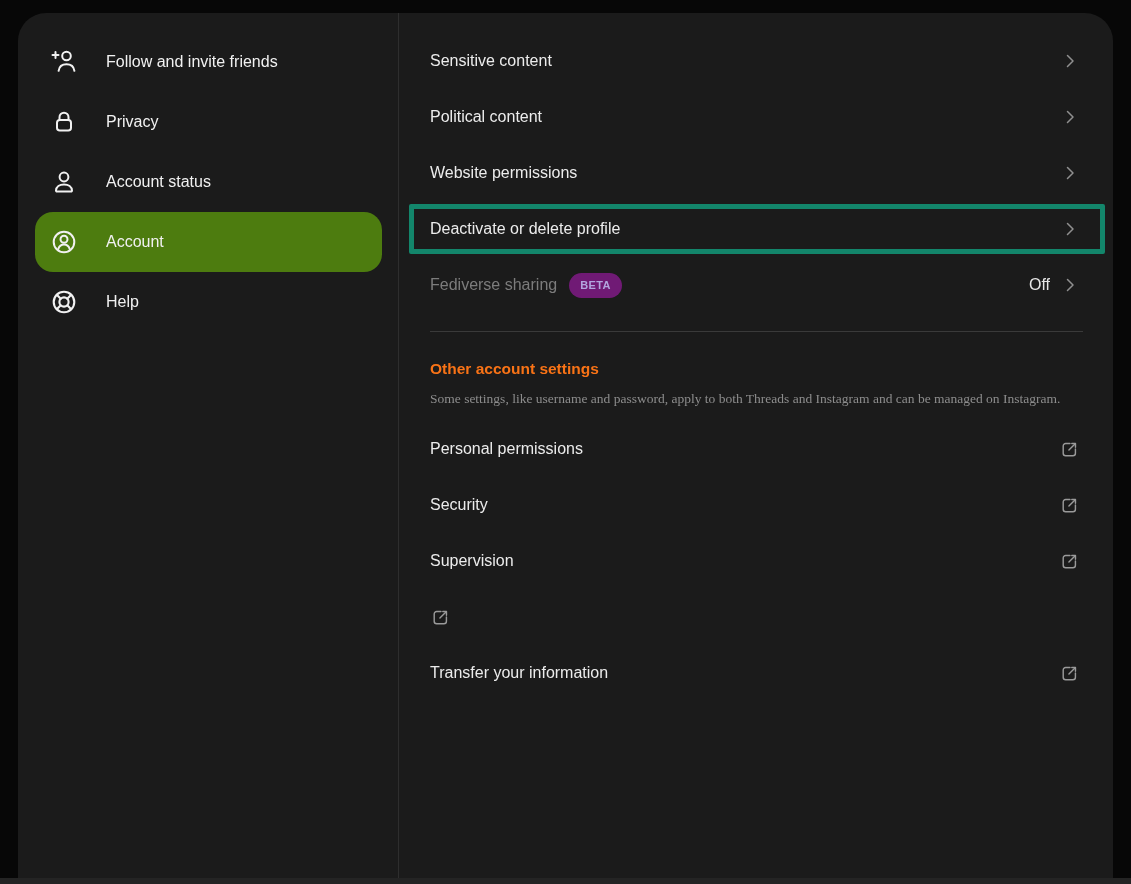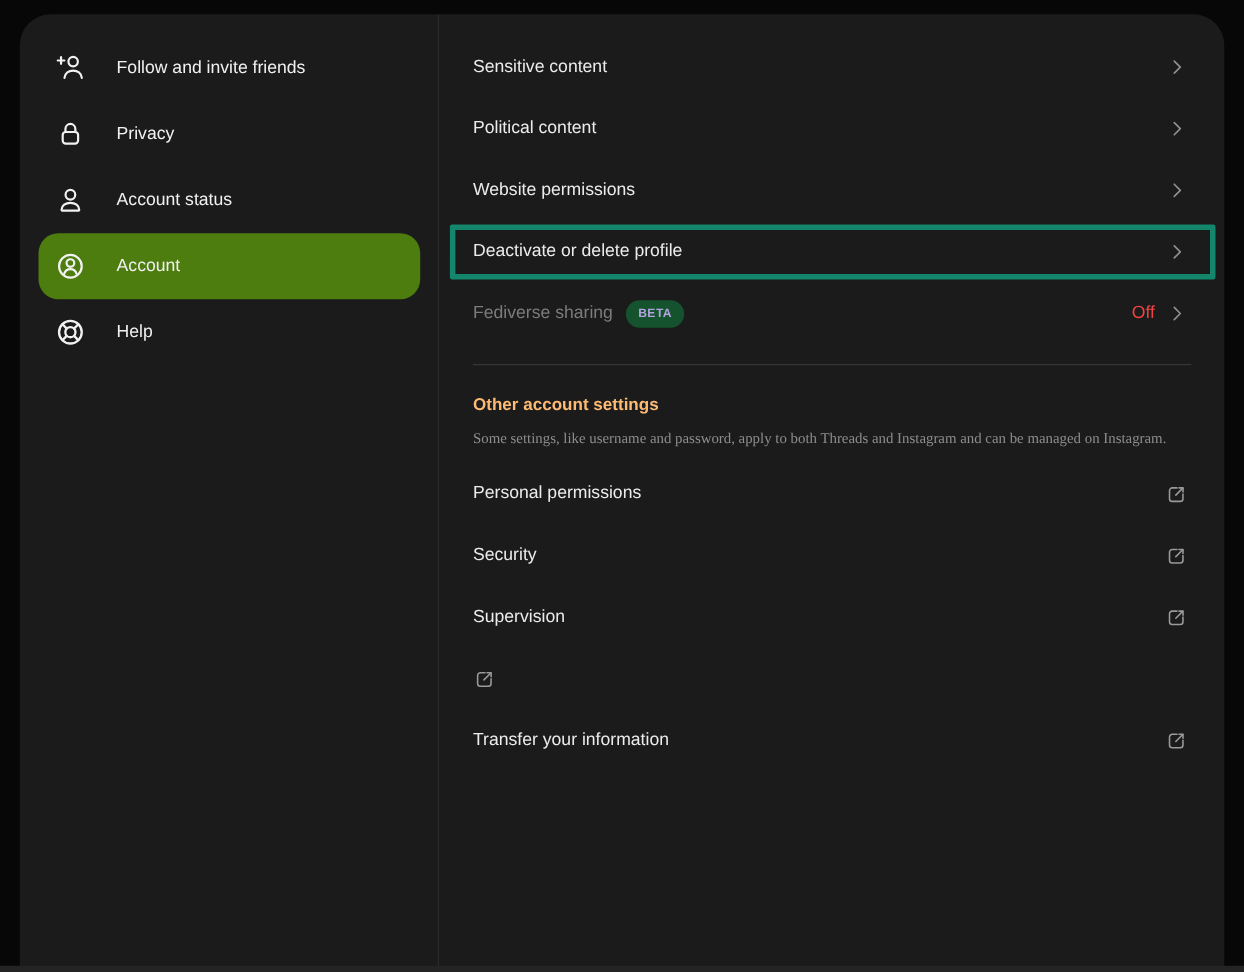--- a/index.html
+++ b/index.html
@@ -55,25 +55,25 @@
     align-items: center;
     padding: 0 33px 0 31px;
     position: relative;
     font-size: 16px;
     color: #ececec;
     cursor: pointer;
   }
   .row-left { display: flex; align-items: center; gap: 12px; flex: 1; min-width: 0; }
   .row-right { display: flex; align-items: center; gap: 10px; }
   .dim { color: #7c7c7c; }
-  .off-value { color: #ef4444; font-size: 16px; }
+  .off-value { color: #e5e5e5; font-size: 16px; }
   .chev { width: 20px; height: 20px; display: flex; align-items: center; justify-content: center; flex: none; }
   .ext { width: 21px; height: 21px; display: flex; align-items: center; justify-content: center; flex: none; }
   .badge {
-    background: #14532d;
+    background: #701a75;
     color: #b2a4de;
     font-size: 11px;
     font-weight: 700;
     letter-spacing: 0.4px;
     padding: 7px 11px;
     border-radius: 14px;
     line-height: 1;
     flex: none;
   }
   .highlight-box {
@@ -84,21 +84,21 @@
     pointer-events: none;
   }
   hr.divider {
     border: none;
     border-top: 1.5px solid #3a3a3a;
     margin: 18px 30px 0 31px;
   }
   .section-title {
     font-size: 15.5px;
     font-weight: 700;
-    color: #fdba74;
+    color: #f97316;
     margin: 28px 33px 8px 31px;
   }
   .section-desc {
     font-size: 13.5px;
     line-height: 21px;
     color: #8d8d8d;
     margin: 10px 33px 0 31px;
     max-width: 632px;
     font-family: Liberation Serif, serif;
   }

